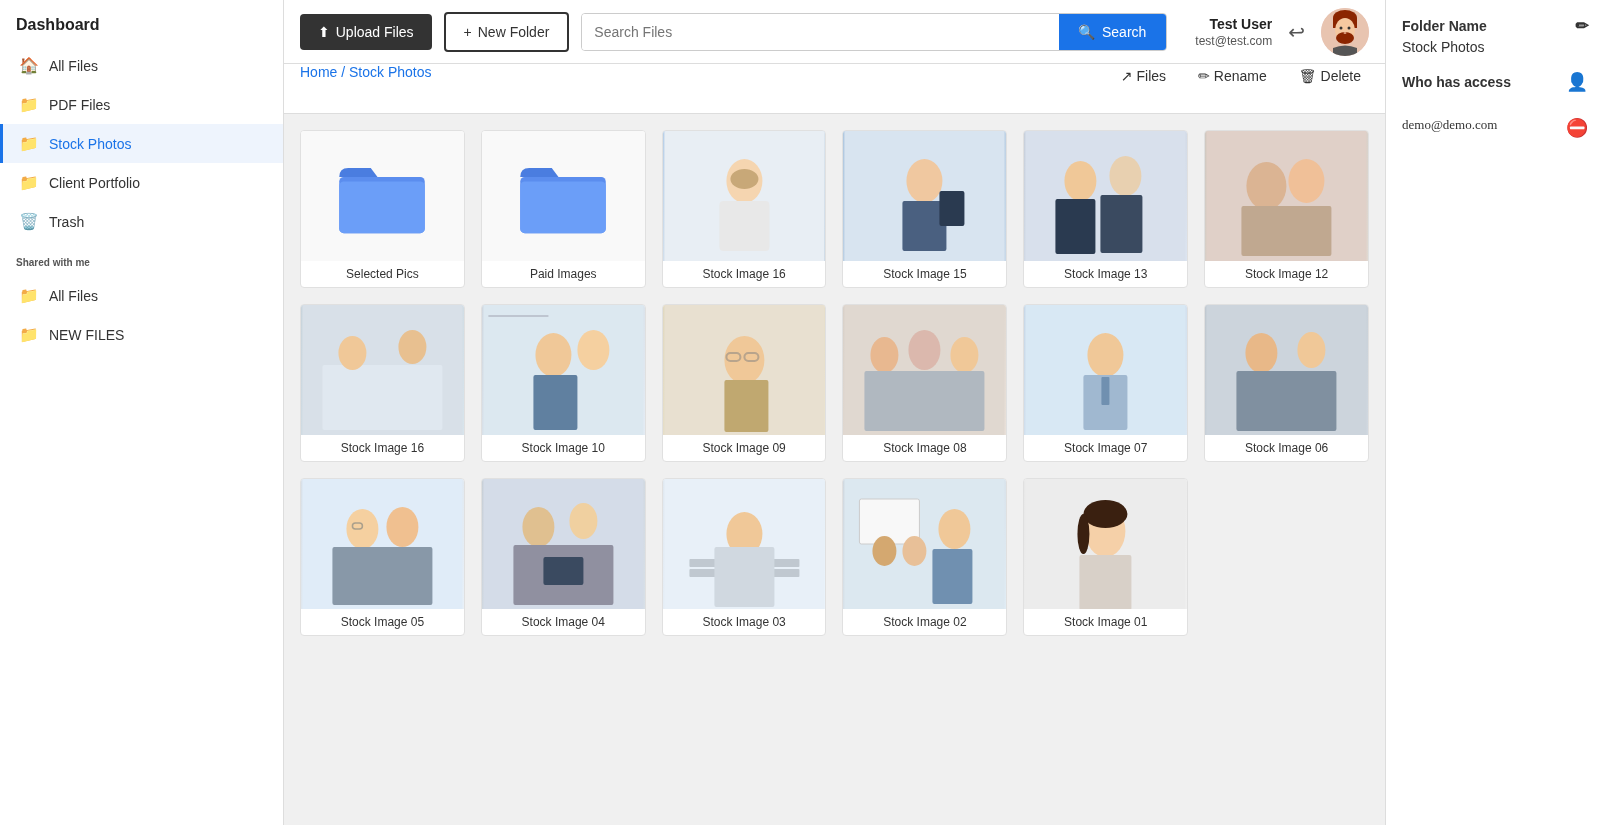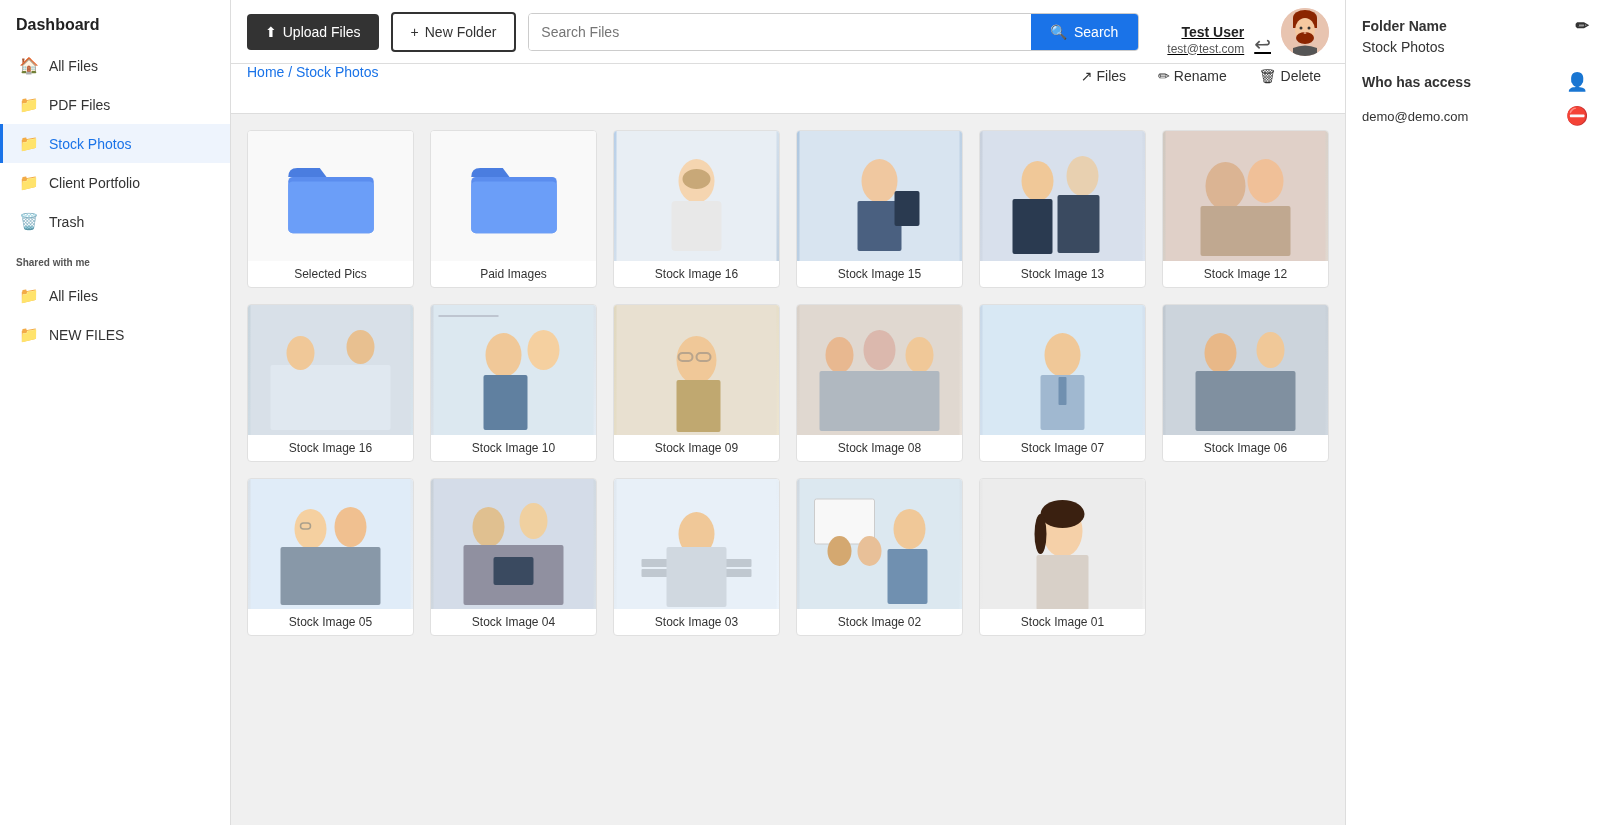--- a/index.html
+++ b/index.html
@@ -1,20 +1,20 @@
 <!DOCTYPE html>
 <html><head>
   <meta charset="utf-8">
   <style>
     * { box-sizing: border-box; margin: 0; padding: 0; }
     body { font-family: Arial, sans-serif; background: #f0f0f0; display: flex; height: 825px; overflow: hidden; }
 
     
     .sidebar {
-      width: 231px;
+      width: 284px;
       background: #fff;
       border-right: 1px solid #ddd;
       display: flex;
       flex-direction: column;
       padding: 16px 0;
       flex-shrink: 0;
     }
     .sidebar-title {
       font-size: 16px;
       font-weight: bold;
@@ -110,24 +110,23 @@
       border: none;
       padding: 0 20px;
       cursor: pointer;
       font-size: 14px;
       display: flex;
       align-items: center;
       gap: 6px;
     }
     .user-section {
       display: flex;
-      align-items: flex-end;
-      gap: 10px;
+      align-items: center;
+      gap: 16px;
       margin-left: 16px;
-      text-decoration: underline;
     }
     .user-info { text-align: right; }
     .user-name { font-weight: bold; font-size: 14px; color: #222; }
     .user-email { font-size: 12px; color: #555; margin-top: 2px; }
     .avatar {
       width: 48px;
       height: 48px;
       border-radius: 50%;
       background: #e8c4b8;
       display: flex;
@@ -186,42 +185,42 @@
       padding: 6px 4px;
       font-size: 12px;
       color: #333;
       white-space: nowrap;
       overflow: hidden;
       text-overflow: ellipsis;
     }
 
     
     .right-panel {
-      width: 260px;
+      width: 220px;
       background: #fff;
       border-left: 1px solid #ddd;
       padding: 16px;
       flex-shrink: 0;
       overflow-y: auto;
     }
     .panel-section-title {
       font-size: 14px;
       font-weight: bold;
       color: #333;
       margin-bottom: 4px;
       display: flex;
       align-items: center;
       justify-content: space-between;
     }
     .panel-value { font-size: 14px; color: #333; margin-bottom: 16px; }
     .access-row {
       display: flex;
-      align-items: center;
       justify-content: space-between;
-      margin-top: 12px;
+      margin-top: 24px;
+      font-family: Liberation Serif, serif;
     }
     .access-email { font-size: 13px; color: #333; }
     .access-icons { display: flex; align-items: center; gap: 6px; }
 
     
     .img-placeholder {
       width: 100%;
       height: 130px;
       background: linear-gradient(135deg, #b0c4de 0%, #d3d3d3 50%, #c0c8d0 100%);
       display: flex;

